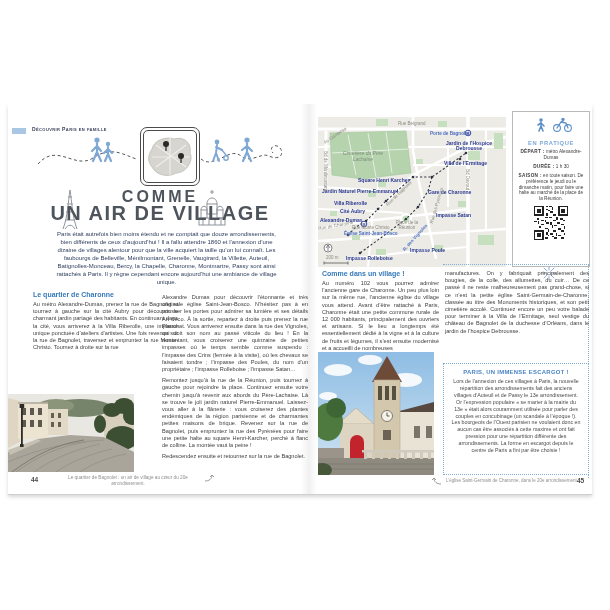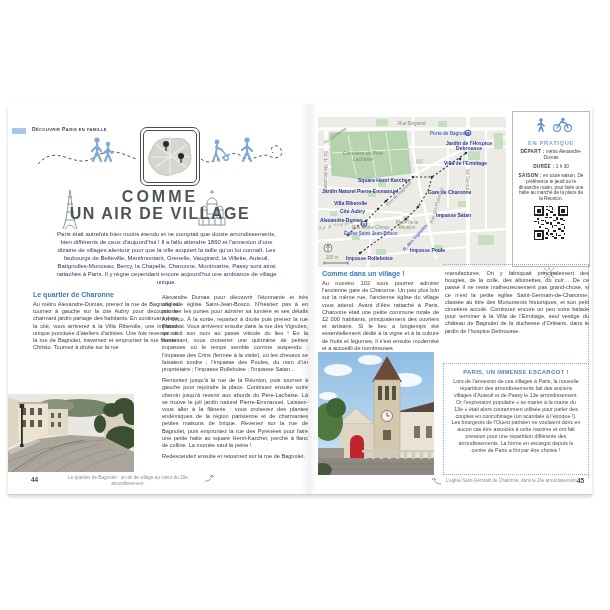--- a/index.html
+++ b/index.html
@@ -9,21 +9,21 @@
   
   #spread{left:8px;top:104px;width:584px;height:390px;background:#fff;
           box-shadow:0 1px 0 #cfcfcf,0 3px 4px rgba(0,0,0,.16);}
   #gutter{left:293px;top:0;width:16px;height:100%;
           background:linear-gradient(90deg,rgba(0,0,0,0),rgba(0,0,0,.06),rgba(0,0,0,0));}
   
   .runner-sq{left:4px;top:24px;width:14px;height:6px;background:#a9c6e4;}
   .runner{left:24px;top:22px;font-size:5px;font-variant:small-caps;letter-spacing:.4px;color:#3a3f5c;font-weight:bold;}
   .title{left:22px;top:84px;width:260px;text-align:center;color:#4d545c;font-weight:bold;}
   .title .l1{font-size:16px;letter-spacing:3px;line-height:17px;}
-  .title .l2{font-size:16px;letter-spacing:1.5px;line-height:17px;}
+  .title .l2{font-size:20px;letter-spacing:1.5px;line-height:17px;}
   .intro{left:47px;top:126px;width:223px;font-size:6px;line-height:8px;text-align:center;color:#31405f;}
   .h-blue{font-size:7px;font-weight:bold;color:#3579b8;}
   .body-txt{font-size:5.6px;line-height:7.2px;text-align:justify;color:#3f3e3e;}
   .pagenum{font-size:6.5px;font-weight:bold;color:#4a4a4a;}
   .caption{font-size:4.7px;line-height:6px;color:#8f8f8f;text-align:center;}
   
   #map{left:310px;top:13px;width:188px;height:150px;background:#ecebe6;overflow:hidden;}
   .ml{position:absolute;white-space:nowrap;}
   .ml-poi{color:#2b3990;font-weight:bold;font-size:5px;line-height:5.4px;}
   .ml-poi2{color:#4e6fc4;font-weight:bold;font-size:4.6px;line-height:5px;}

